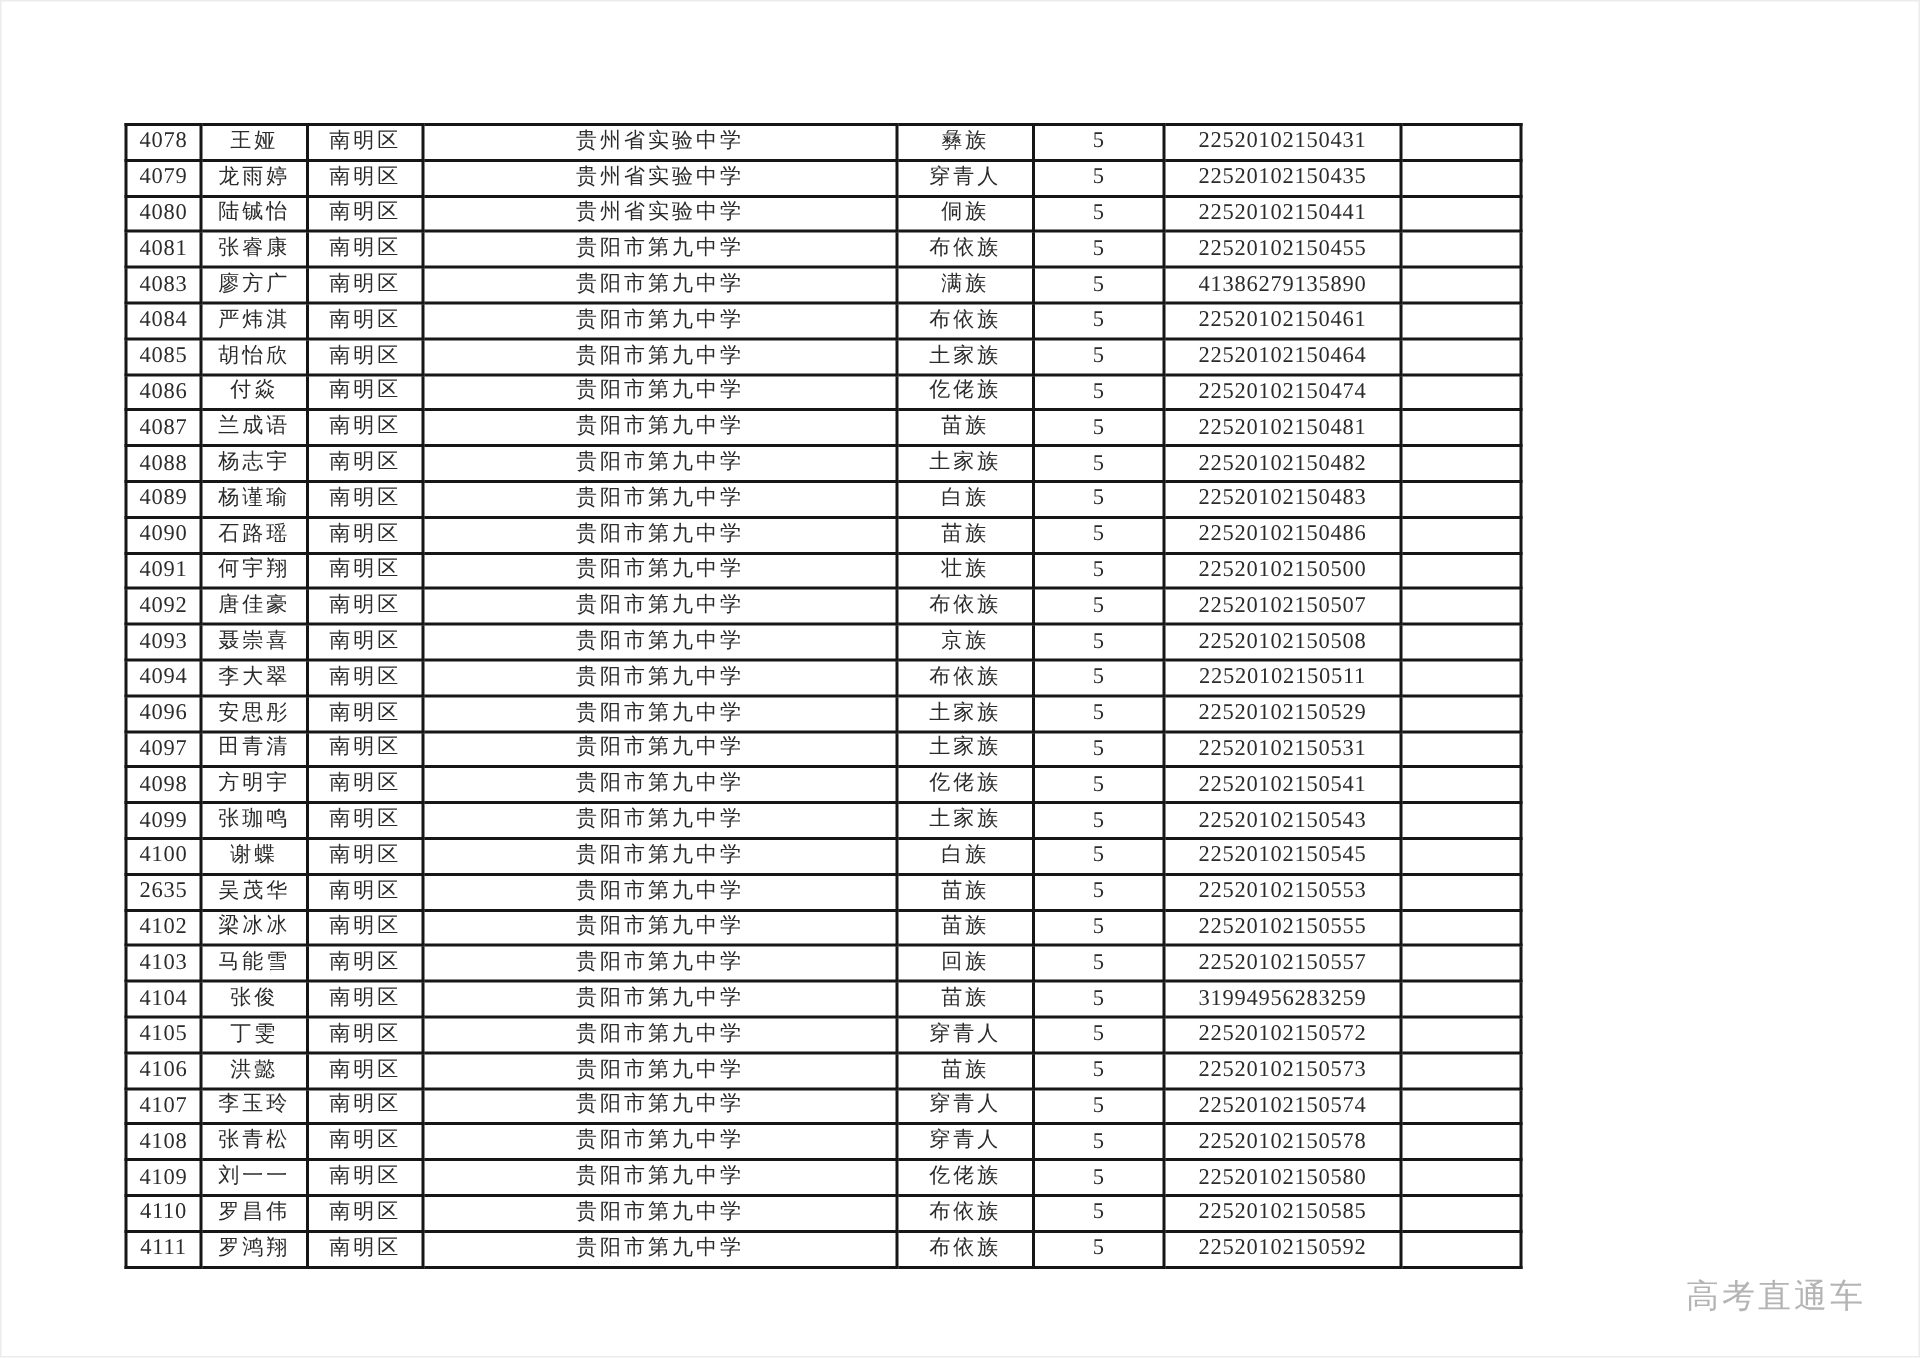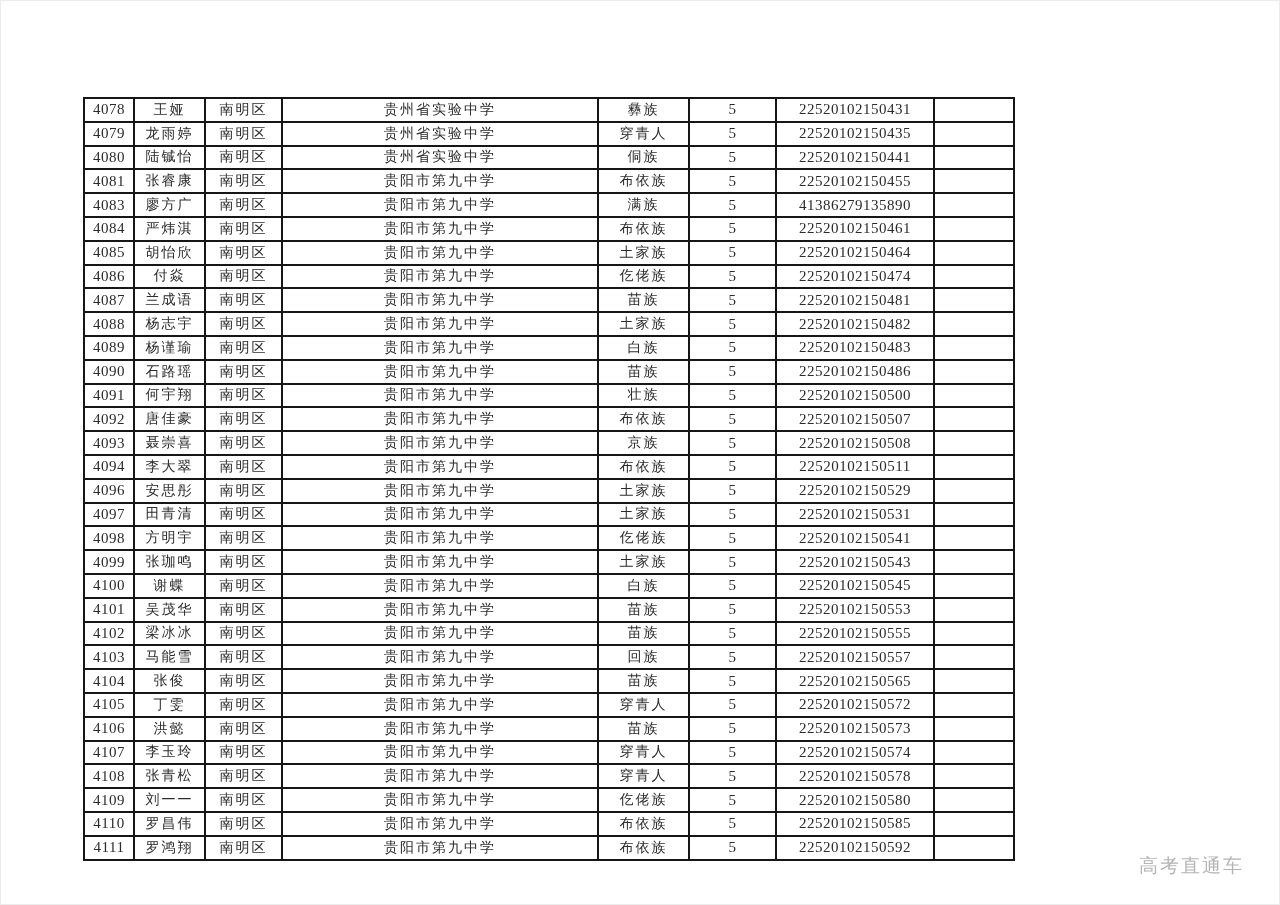--- a/index.html
+++ b/index.html
@@ -22,21 +22,20 @@
   }
   table.student-table {
     position: absolute;
     left: 83px;
     top: 82px;
     width: 930px;
     height: 741px;
     border-collapse: collapse;
     table-layout: fixed;
     border: 2px solid #111111;
-    margin-top: 15px;
   }
   table.student-table td {
     border: 2px solid #161616;
     padding: 0;
     margin: 0;
     text-align: center;
     vertical-align: middle;
     white-space: nowrap;
     overflow: hidden;
     font-size: 14px;
@@ -51,21 +50,21 @@
   table.student-table td:nth-child(7) {
     font-size: 15px;
     letter-spacing: 0.5px;
     font-family: "Liberation Serif", serif;
   }
   .watermark {
     position: absolute;
     right: 36px;
     bottom: 26px;
     font-family: "Liberation Sans", "DejaVu Sans", sans-serif;
-    font-size: 19px;
+    font-size: 22px;
     color: #b4b4b4;
     letter-spacing: 2px;
   }
 </style>
 </head>
 <body>
 
 <div class="page">
 
   <table class="student-table">
@@ -284,21 +283,21 @@
           <td>4100</td>
           <td>谢蝶</td>
           <td>南明区</td>
           <td>贵阳市第九中学</td>
           <td>白族</td>
           <td>5</td>
           <td>22520102150545</td>
           <td></td>
         </tr>
         <tr>
-          <td>4101</td>
+          <td>2635</td>
           <td>吴茂华</td>
           <td>南明区</td>
           <td>贵阳市第九中学</td>
           <td>苗族</td>
           <td>5</td>
           <td>22520102150553</td>
           <td></td>
         </tr>
         <tr>
           <td>4102</td>
@@ -320,21 +319,21 @@
           <td>22520102150557</td>
           <td></td>
         </tr>
         <tr>
           <td>4104</td>
           <td>张俊</td>
           <td>南明区</td>
           <td>贵阳市第九中学</td>
           <td>苗族</td>
           <td>5</td>
-          <td>22520102150565</td>
+          <td>31994956283259</td>
           <td></td>
         </tr>
         <tr>
           <td>4105</td>
           <td>丁雯</td>
           <td>南明区</td>
           <td>贵阳市第九中学</td>
           <td>穿青人</td>
           <td>5</td>
           <td>22520102150572</td>

